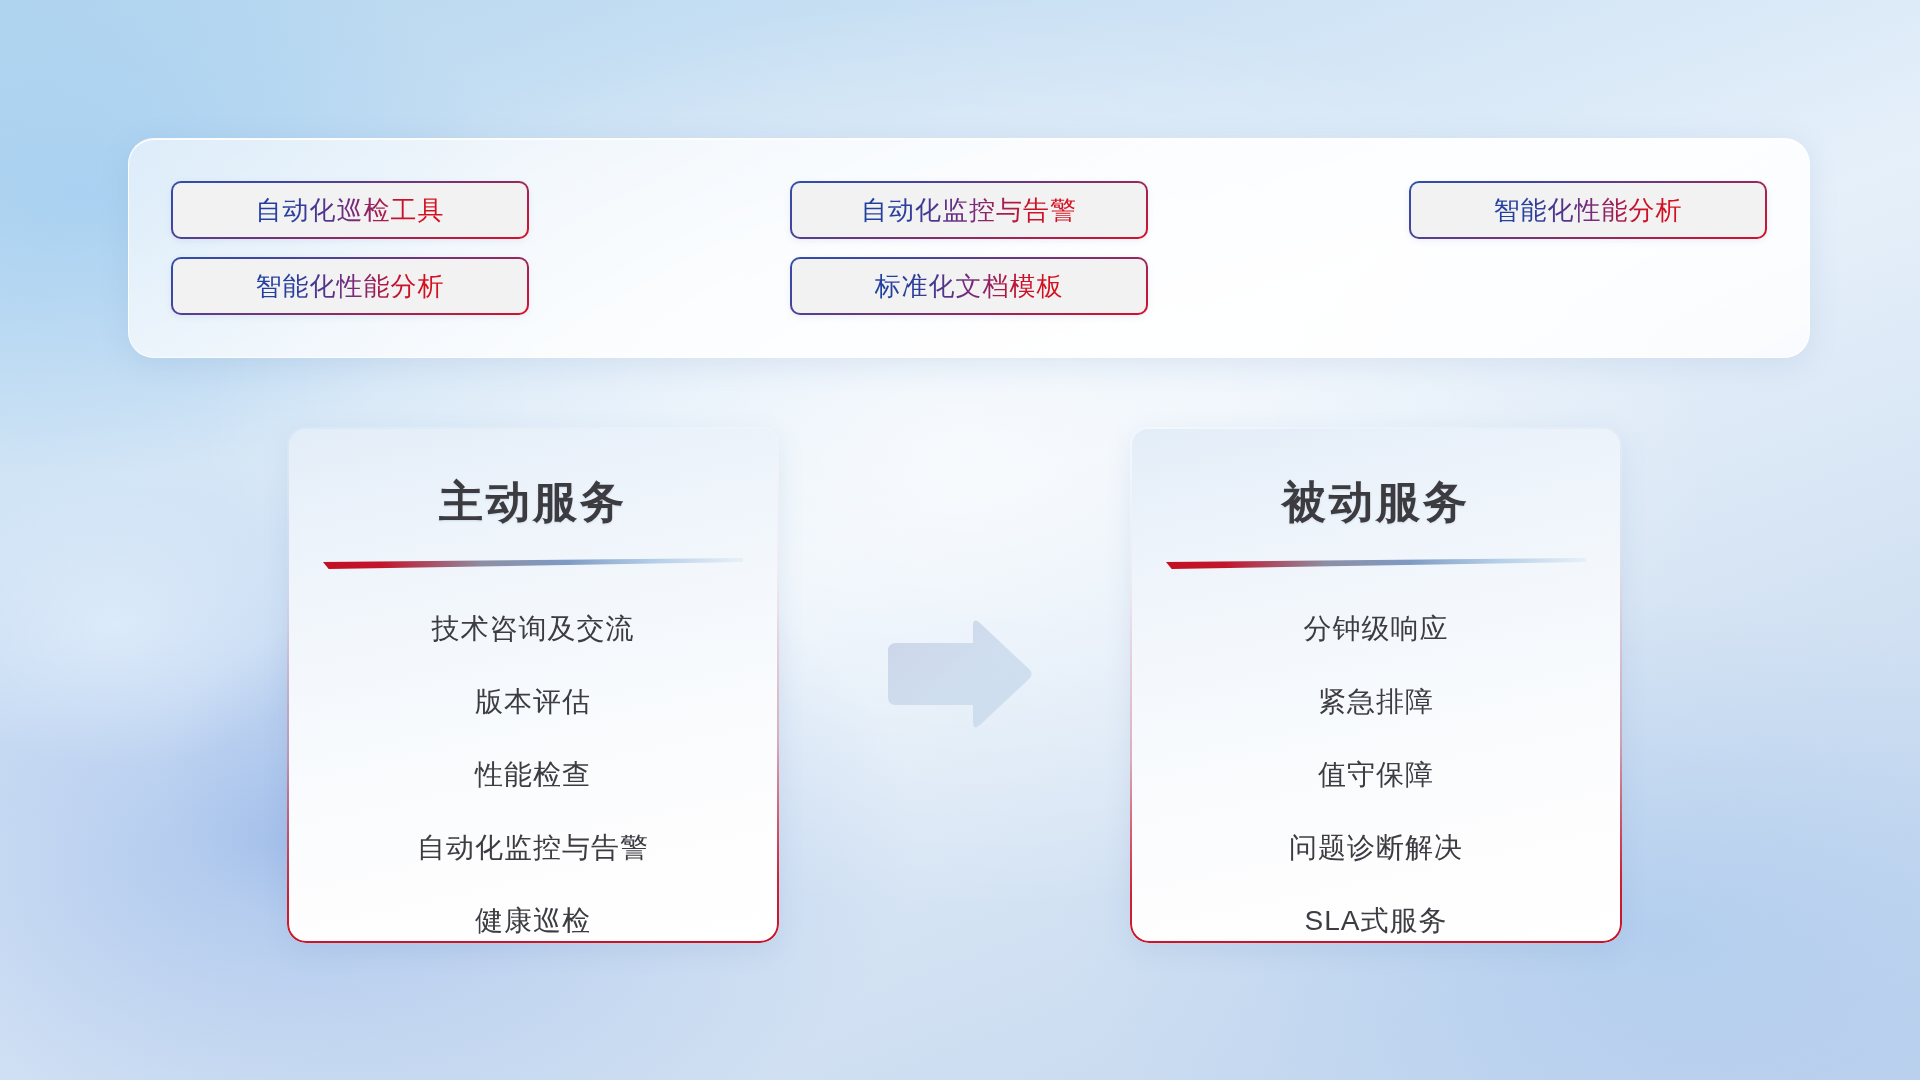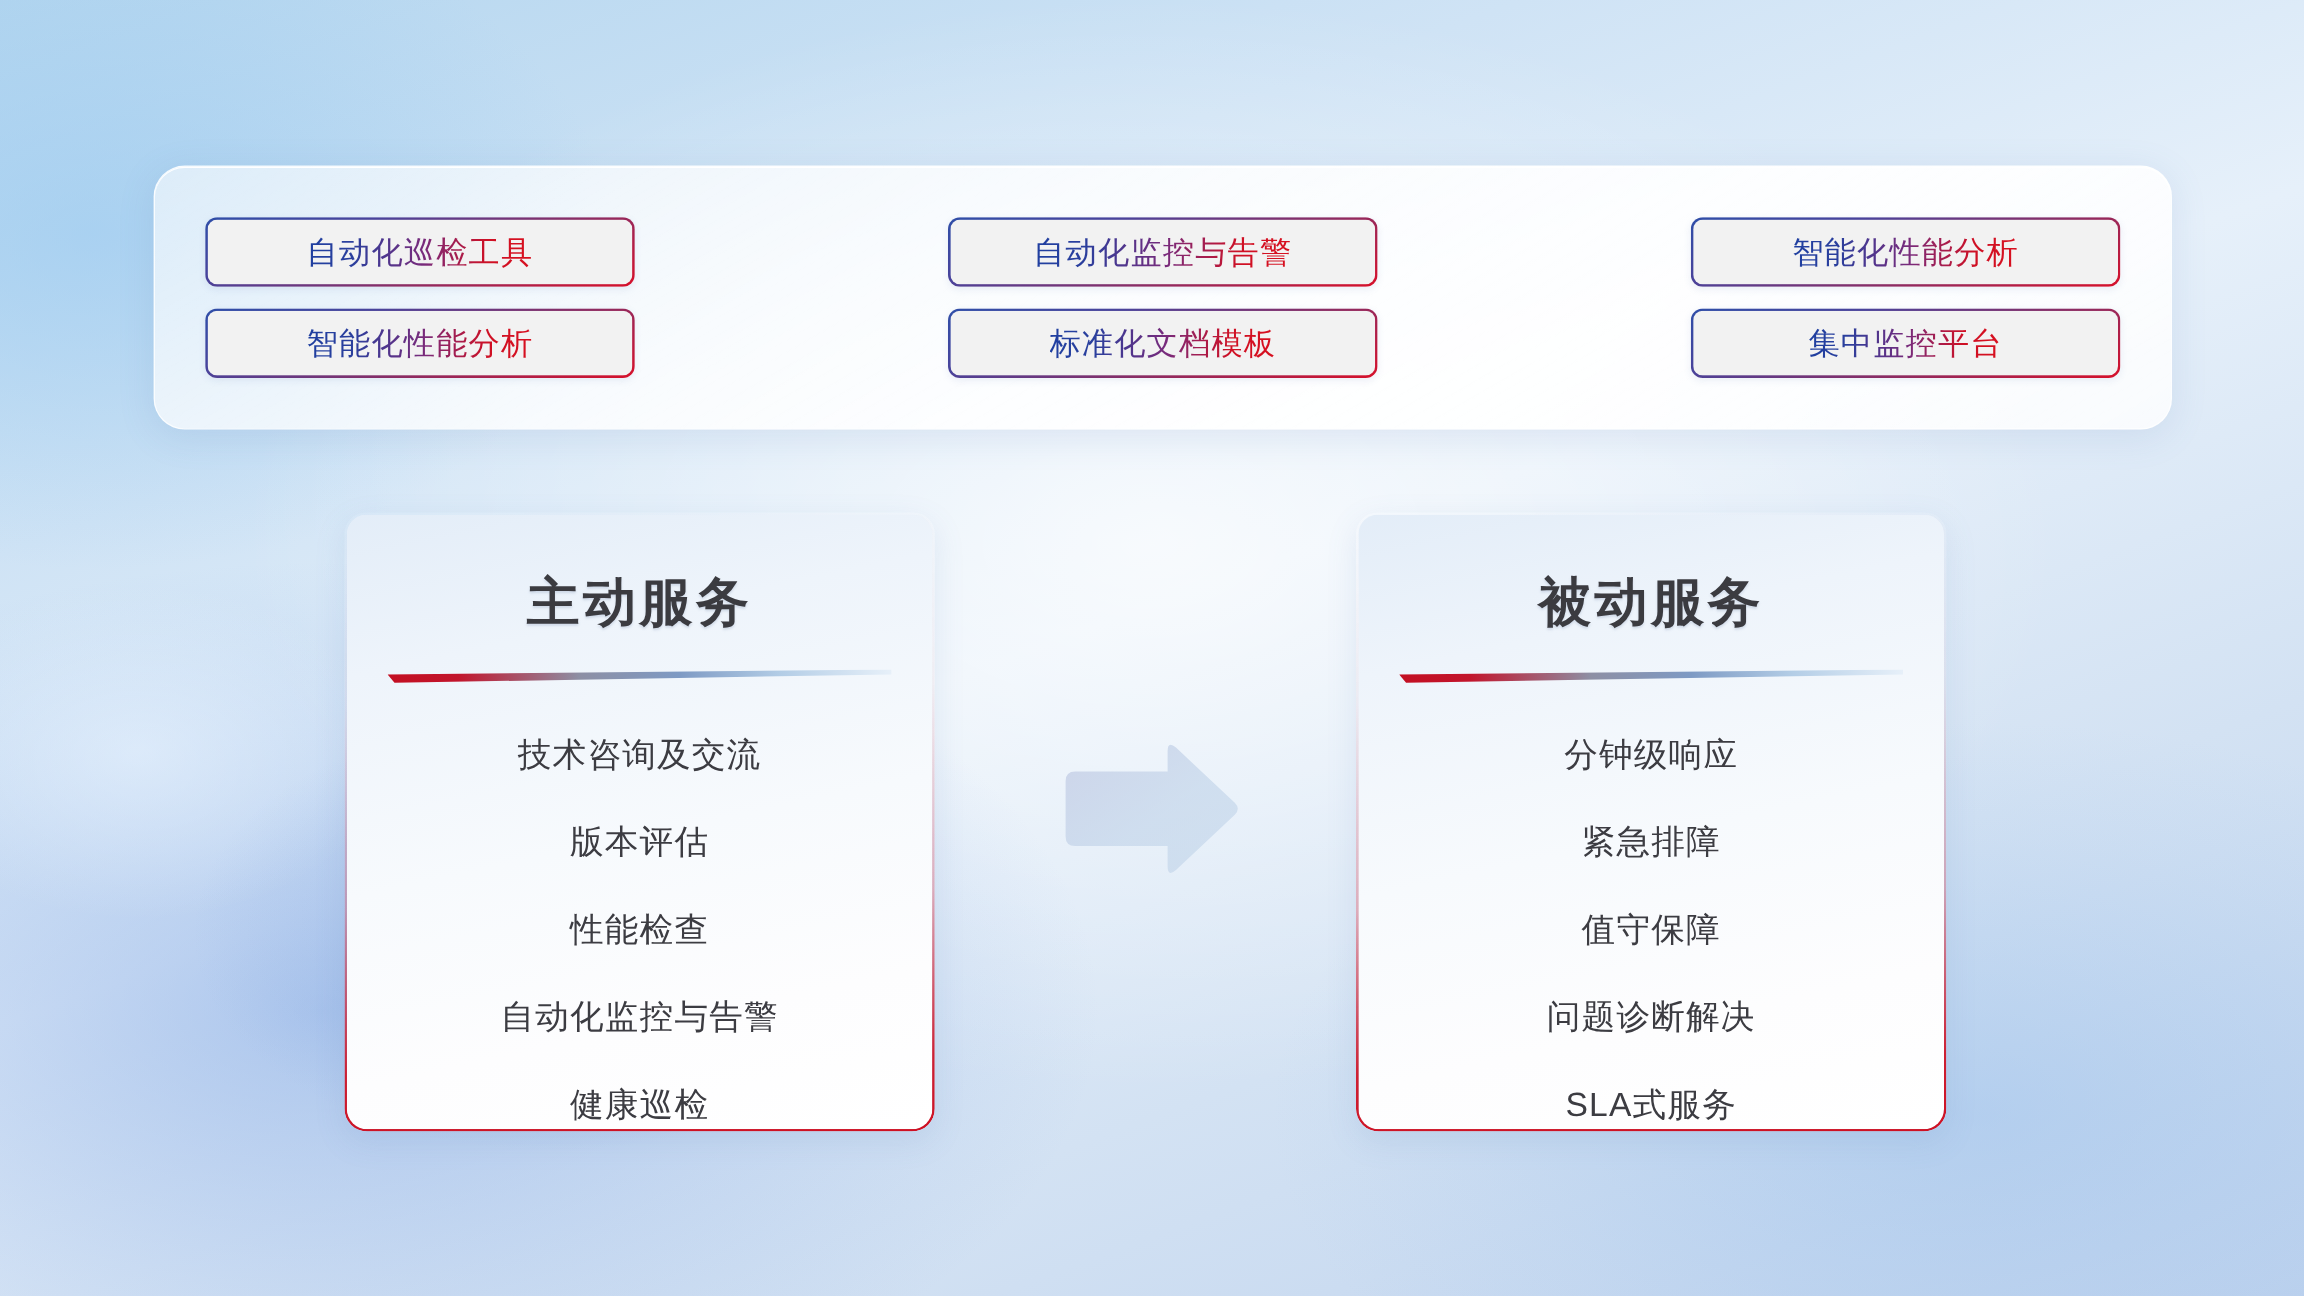--- a/index.html
+++ b/index.html
@@ -168,23 +168,20 @@
   </div>
   <div class="tag">
     <span class="tag-label">智能化性能分析</span>
   </div>
   <div class="tag">
     <span class="tag-label">智能化性能分析</span>
   </div>
   <div class="tag">
     <span class="tag-label">标准化文档模板</span>
   </div>
-  <div class="tag">
-    <span class="tag-label">集中监控平台</span>
-  </div>
 </div>
 
 <div class="panel" id="panel-active">
   <div class="panel-title">主动服务</div>
   <div class="panel-divider">
     <svg viewBox="0 0 440 12" preserveAspectRatio="none" aria-hidden="true">
       <defs>
         <linearGradient id="divgrad-a" x1="0" y1="0" x2="1" y2="0">
           <stop offset="0%" stop-color="#c30f22"></stop>
           <stop offset="14%" stop-color="#c2152c"></stop>

